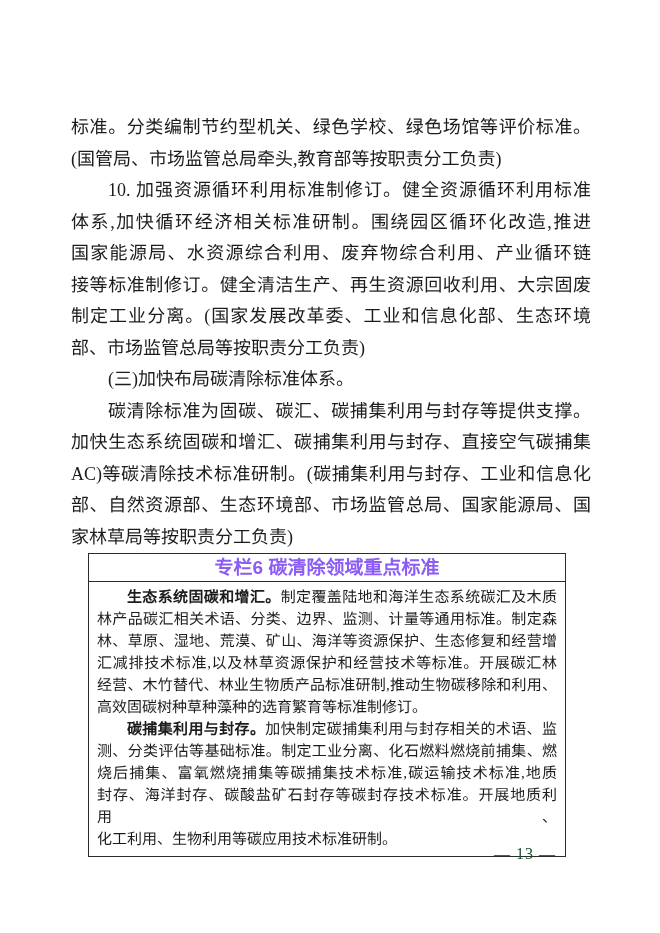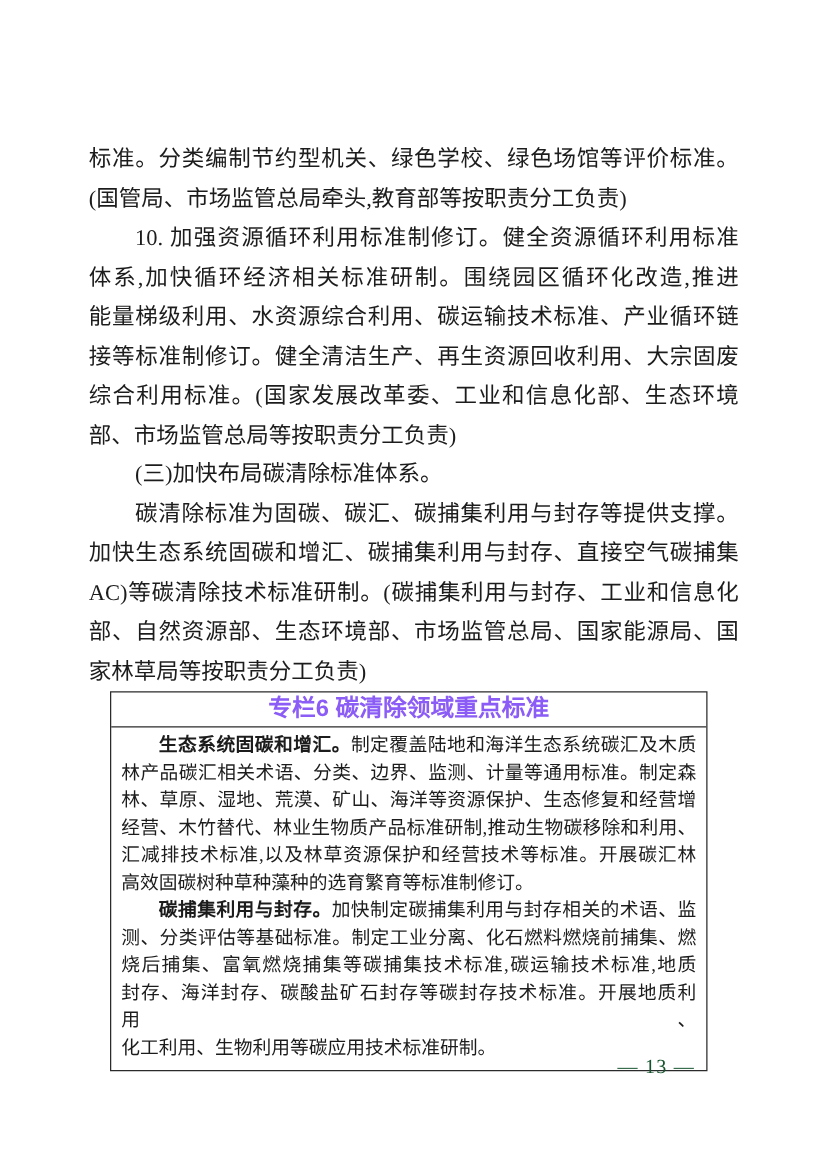--- a/index.html
+++ b/index.html
@@ -68,40 +68,40 @@
 </head>
 <body>
 
 <div class="page">
 
   <main class="body-text">
     <p class="ln j">标准。分类编制节约型机关、绿色学校、绿色场馆等评价标准。</p>
     <p class="ln last">(国管局、市场监管总局牵头,教育部等按职责分工负责)</p>
     <p class="ln ind j">10. 加强资源循环利用标准制修订。健全资源循环利用标准</p>
     <p class="ln j">体系,加快循环经济相关标准研制。围绕园区循环化改造,推进</p>
-    <p class="ln j">能量梯级利用、水资源综合利用、碳运输技术标准、产业循环链</p>
+    <p class="ln j">国家能源局、水资源综合利用、废弃物综合利用、产业循环链</p>
     <p class="ln j">接等标准制修订。健全清洁生产、再生资源回收利用、大宗固废</p>
-    <p class="ln j">综合利用标准。(国家发展改革委、工业和信息化部、生态环境</p>
+    <p class="ln j">制定工业分离。(国家发展改革委、工业和信息化部、生态环境</p>
     <p class="ln last">部、市场监管总局等按职责分工负责)</p>
     <p class="ln ind last">(三)加快布局碳清除标准体系。</p>
     <p class="ln ind j">碳清除标准为固碳、碳汇、碳捕集利用与封存等提供支撑。</p>
     <p class="ln j">加快生态系统固碳和增汇、碳捕集利用与封存、直接空气碳捕集(D</p>
     <p class="ln j">AC)等碳清除技术标准研制。(碳捕集利用与封存、工业和信息化</p>
     <p class="ln j">部、自然资源部、生态环境部、市场监管总局、国家能源局、国</p>
     <p class="ln last">家林草局等按职责分工负责)</p>
   </main>
 
   <section class="callout-box">
     <header class="box-title">专栏6 碳清除领域重点标准</header>
     <div class="box-body">
       <p class="bln ind j"><span class="lead">生态系统固碳和增汇。</span><span>制定覆盖陆地和海洋生态系统碳汇及木质</span></p>
       <p class="bln j">林产品碳汇相关术语、分类、边界、监测、计量等通用标准。制定森</p>
       <p class="bln j">林、草原、湿地、荒漠、矿山、海洋等资源保护、生态修复和经营增</p>
+      <p class="bln j">汇减排技术标准,以及林草资源保护和经营技术等标准。开展碳汇林</p>
       <p class="bln j">经营、木竹替代、林业生物质产品标准研制,推动生物碳移除和利用、</p>
-      <p class="bln j">汇减排技术标准,以及林草资源保护和经营技术等标准。开展碳汇林</p>
       <p class="bln last">高效固碳树种草种藻种的选育繁育等标准制修订。</p>
 
       <p class="bln ind j"><span class="lead">碳捕集利用与封存。</span><span>加快制定碳捕集利用与封存相关的术语、监</span></p>
       <p class="bln j">测、分类评估等基础标准。制定工业分离、化石燃料燃烧前捕集、燃</p>
       <p class="bln j">烧后捕集、富氧燃烧捕集等碳捕集技术标准,碳运输技术标准,地质</p>
       <p class="bln j">封存、海洋封存、碳酸盐矿石封存等碳封存技术标准。开展地质利用、</p>
       <p class="bln last">化工利用、生物利用等碳应用技术标准研制。</p>
     </div>
   </section>
 

